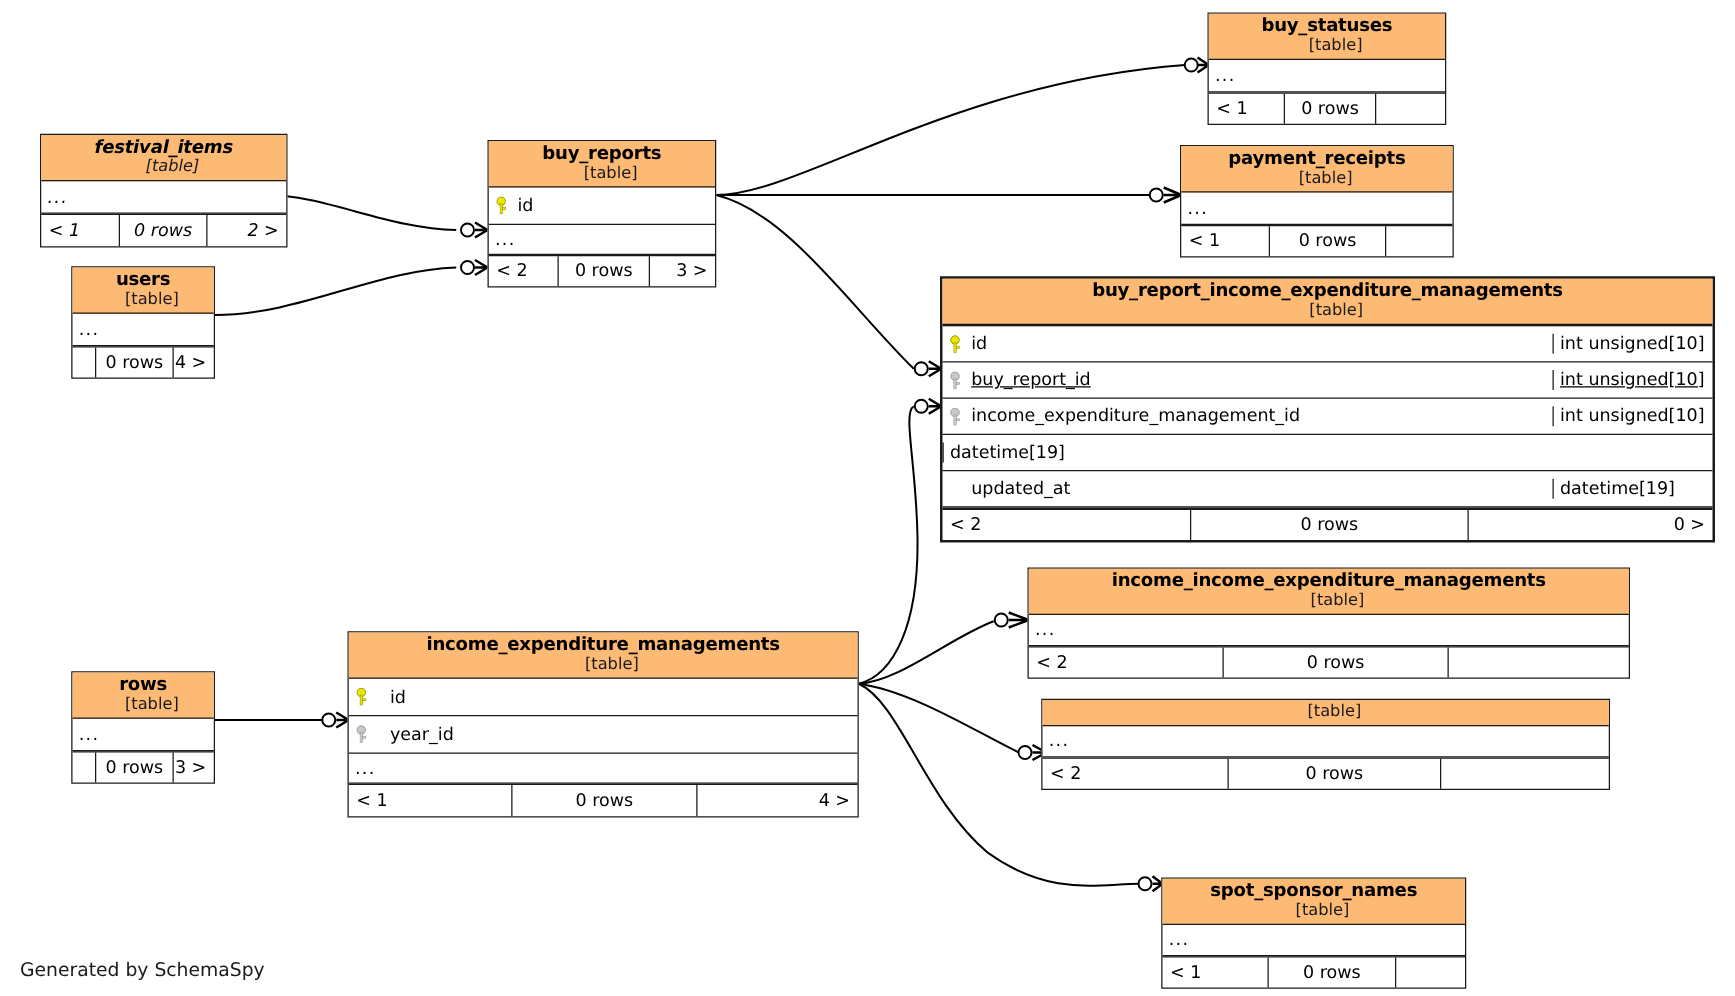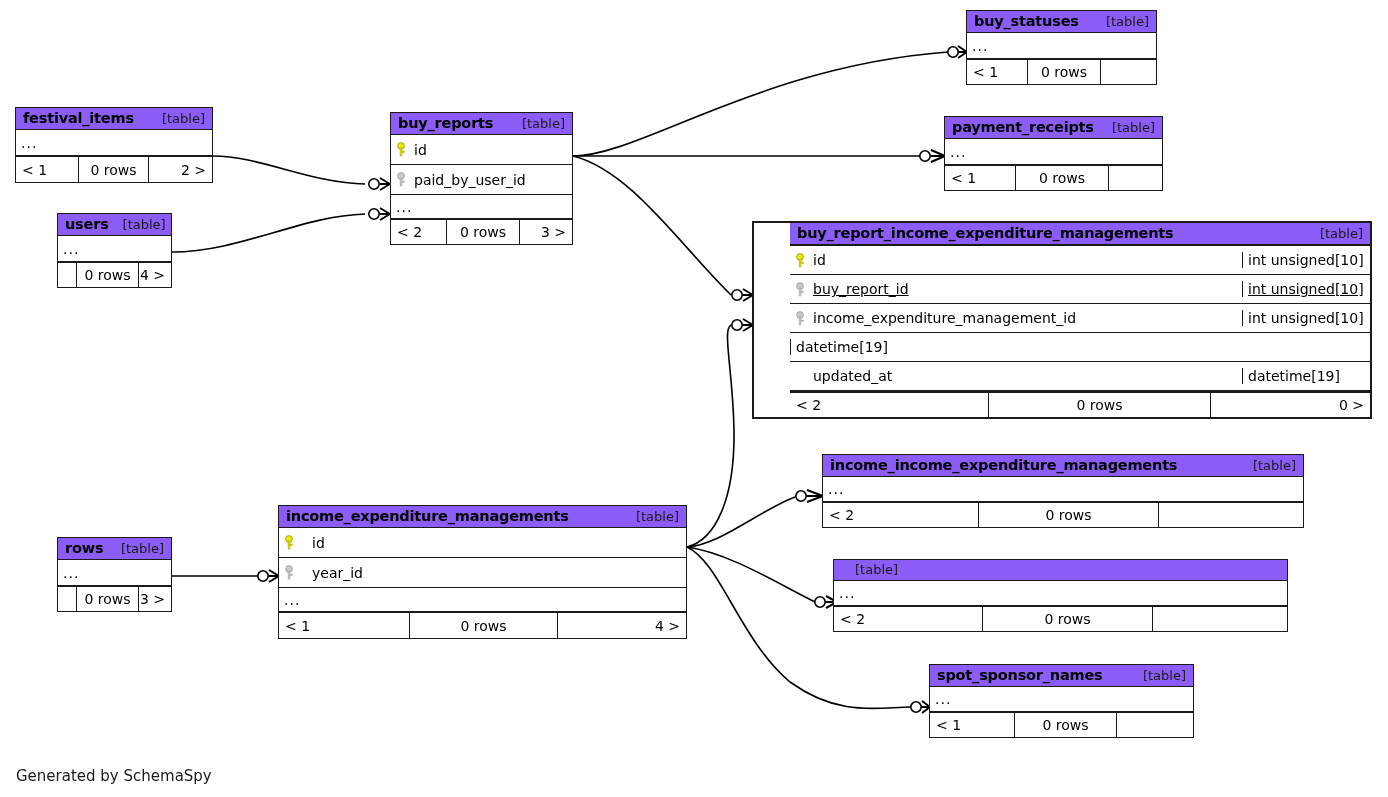--- a/index.html
+++ b/index.html
@@ -35,24 +35,25 @@
     z-index: 5;
   }
   .tbl.thick {
     border-width: 2px;
   }
   .tbl-title {
     display: flex;
     align-items: center;
     justify-content: space-between;
     box-sizing: border-box;
-    background: #8b5cf6;
+    background: #fdba74;
     border-bottom: 1px solid #1a1a1a;
     padding: 2px 7px 3px 7px;
     white-space: nowrap;
+    flex-direction: column;
   }
   .tbl.thick > .tbl-title {
     border-bottom-width: 2px;
   }
   .tbl-name {
     font-weight: bold;
     font-size: 14.5px;
     letter-spacing: -0.2px;
   }
   .tbl-tag {
@@ -179,21 +180,21 @@
       <path d="M945,156 L931,150 M945,156 L931,162 M945,156 L931,156"></path>
       <path d="M753,295 L743,289 M753,295 L743,301 M753,295 L743,295"></path>
       <path d="M753,325 L743,319 M753,325 L743,331 M753,325 L743,325"></path>
       <path d="M823,496 L807,490 M823,496 L807,502 M823,496 L807,496"></path>
       <path d="M837,602 L826,596 M837,602 L826,608 M837,602 L826,602"></path>
       <path d="M930,707 L922,701 M930,707 L922,713 M930,707 L922,707"></path>
       <path d="M279,576 L269,570 M279,576 L269,582 M279,576 L269,576"></path>
     </g>
   </svg>
 
-  <div class="tbl" style="left:15px; top:107px; width:198px;">
+  <div class="tbl" style="left:32px; top:107px; width:198px;font-style:italic;">
     <div class="tbl-title">
       <span class="tbl-name">festival_items</span>
       <span class="tbl-tag">[table]</span>
     </div>
     <div class="col ellipsis" style="height:26px;">
       <span class="col-main">...</span>
     </div>
     <div class="footer-row" style="height:26px;">
       <div class="fcell l" style="width:62px;">&lt; 1</div>
       <div class="fcell c" style="width:70px;">0 rows</div>
@@ -226,32 +227,20 @@
         <span class="keyicon">
           <svg width="11" height="15" viewBox="0 0 11 15">
               <circle cx="4" cy="4" r="3.4" fill="#e8e800" stroke="#9a9a00" stroke-width="0.8"></circle>
               <rect x="3.1" y="6" width="1.9" height="8" fill="#e8e800" stroke="#9a9a00" stroke-width="0.5"></rect>
               <rect x="5" y="9" width="2.6" height="1.6" fill="#e8e800" stroke="#9a9a00" stroke-width="0.5"></rect>
             </svg>
         </span>
         <span class="lbl">id</span>
       </span>
     </div>
-    <div class="col" style="height:30px;">
-      <span class="col-main">
-        <span class="keyicon">
-          <svg width="11" height="15" viewBox="0 0 11 15">
-              <circle cx="4" cy="4" r="3.4" fill="#c9c9c9" stroke="#9e9e9e" stroke-width="0.8"></circle>
-              <rect x="3.1" y="6" width="1.9" height="8" fill="#c9c9c9" stroke="#9e9e9e" stroke-width="0.5"></rect>
-              <rect x="5" y="9" width="2.6" height="1.6" fill="#c9c9c9" stroke="#9e9e9e" stroke-width="0.5"></rect>
-            </svg>
-        </span>
-        <span class="lbl">paid_by_user_id</span>
-      </span>
-    </div>
     <div class="col ellipsis" style="height:24px;">
       <span class="col-main">...</span>
     </div>
     <div class="footer-row" style="height:25px;">
       <div class="fcell l" style="width:55px;">&lt; 2</div>
       <div class="fcell c" style="width:73px;">0 rows</div>
       <div class="fcell r" style="flex:1;">3 &gt;</div>
     </div>
   </div>
 
@@ -278,21 +267,21 @@
     <div class="col ellipsis" style="height:26px;">
       <span class="col-main">...</span>
     </div>
     <div class="footer-row" style="height:25px;">
       <div class="fcell l" style="width:70px;">&lt; 1</div>
       <div class="fcell c" style="width:93px;">0 rows</div>
       <div class="fcell r" style="flex:1;"></div>
     </div>
   </div>
 
-  <div class="tbl thick" style="left:752px; top:221px; width:620px;padding-left:36px;">
+  <div class="tbl thick" style="left:752px; top:221px; width:620px;">
     <div class="tbl-title">
       <span class="tbl-name">buy_report_income_expenditure_managements</span>
       <span class="tbl-tag">[table]</span>
     </div>
     <div class="col" style="height:29px;">
       <span class="col-main">
         <span class="keyicon">
           <svg width="11" height="15" viewBox="0 0 11 15">
               <circle cx="4" cy="4" r="3.4" fill="#e8e800" stroke="#9a9a00" stroke-width="0.8"></circle>
               <rect x="3.1" y="6" width="1.9" height="8" fill="#e8e800" stroke="#9a9a00" stroke-width="0.5"></rect>
@@ -368,21 +357,21 @@
     <div class="col ellipsis" style="height:25px;">
       <span class="col-main">...</span>
     </div>
     <div class="footer-row" style="height:25px;">
       <div class="fcell l" style="width:148px;">&lt; 2</div>
       <div class="fcell c" style="width:170px;">0 rows</div>
       <div class="fcell r" style="flex:1;"></div>
     </div>
   </div>
 
-  <div class="tbl" style="left:929px; top:664px; width:265px;">
+  <div class="tbl" style="left:929px; top:702px; width:244px;">
     <div class="tbl-title">
       <span class="tbl-name">spot_sponsor_names</span>
       <span class="tbl-tag">[table]</span>
     </div>
     <div class="col ellipsis" style="height:25px;">
       <span class="col-main">...</span>
     </div>
     <div class="footer-row" style="height:25px;">
       <div class="fcell l" style="width:84px;">&lt; 1</div>
       <div class="fcell c" style="width:102px;">0 rows</div>

